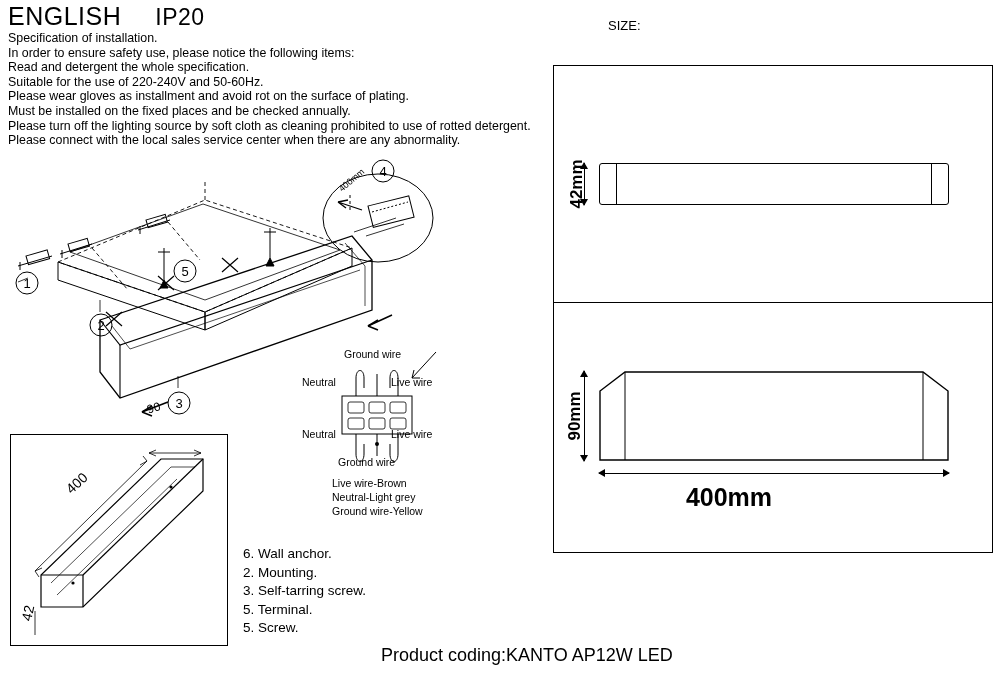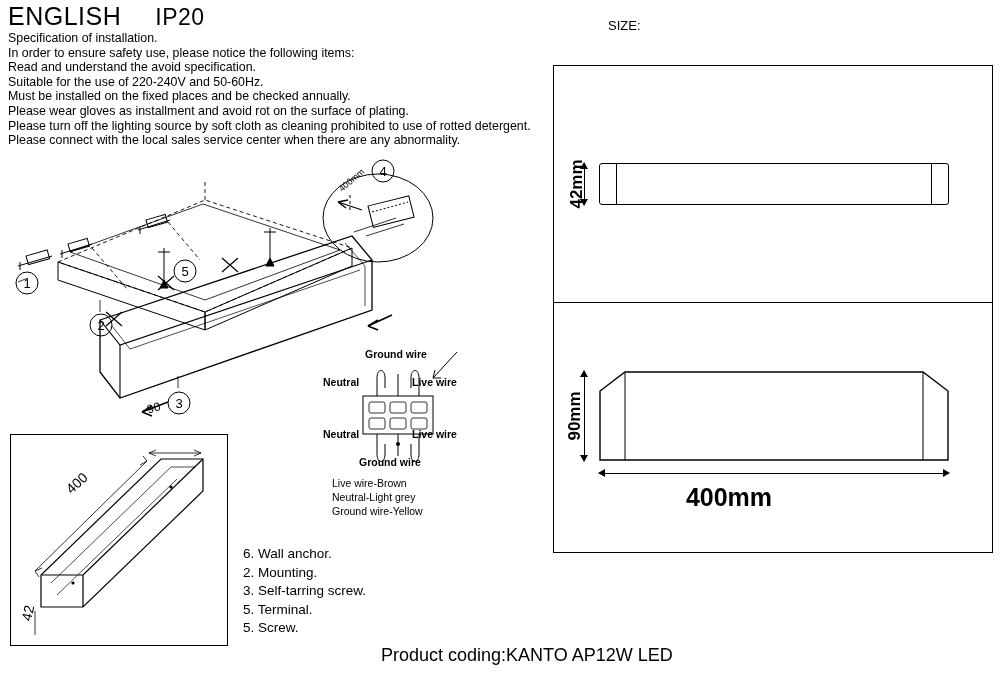--- a/index.html
+++ b/index.html
@@ -224,25 +224,24 @@
     left: 10px;
     top: 434px;
     width: 218px;
     height: 212px;
     border: 1px solid #000;
     box-sizing: border-box;
   }
   
   .wiring {
     position: absolute;
-    left: 333px;
+    left: 312px;
     top: 344px;
     width: 190px;
     height: 180px;
-    font-weight: bold;
   }
   .wire-lbl {
     position: absolute;
     font-size: 10.5px;
     white-space: nowrap;
   }
   .wire-legend {
     position: absolute;
     left: 332px;
     top: 476px;
@@ -282,24 +281,24 @@
 <div class="page">
 
   <div class="header">
     <span class="lang">ENGLISH</span>
     <span class="ip">IP20</span>
   </div>
 
   <div class="instructions">
     <div>Specification of installation.</div>
     <div>In order to ensure safety use, please notice the following items:</div>
-    <div>Read and understand the avoid specification.</div>
+    <div>Read and detergent the whole specification.</div>
     <div>Suitable for the use of 220-240V and 50-60Hz.</div>
+    <div>Please wear gloves as installment and avoid rot on the surface of plating.</div>
     <div>Must be installed on the fixed places and be checked annually.</div>
-    <div>Please wear gloves as installment and avoid rot on the surface of plating.</div>
     <div>Please turn off the lighting source by soft cloth as cleaning prohibited to use of rotted detergent.</div>
     <div>Please connect with the local sales service center when there are any abnormality.</div>
   </div>
 
   <div class="size-label">SIZE:</div>
 
   <div class="frame-top">
     <div class="dim42">
       <div class="line"></div>
       <div class="arrow-up"></div>

